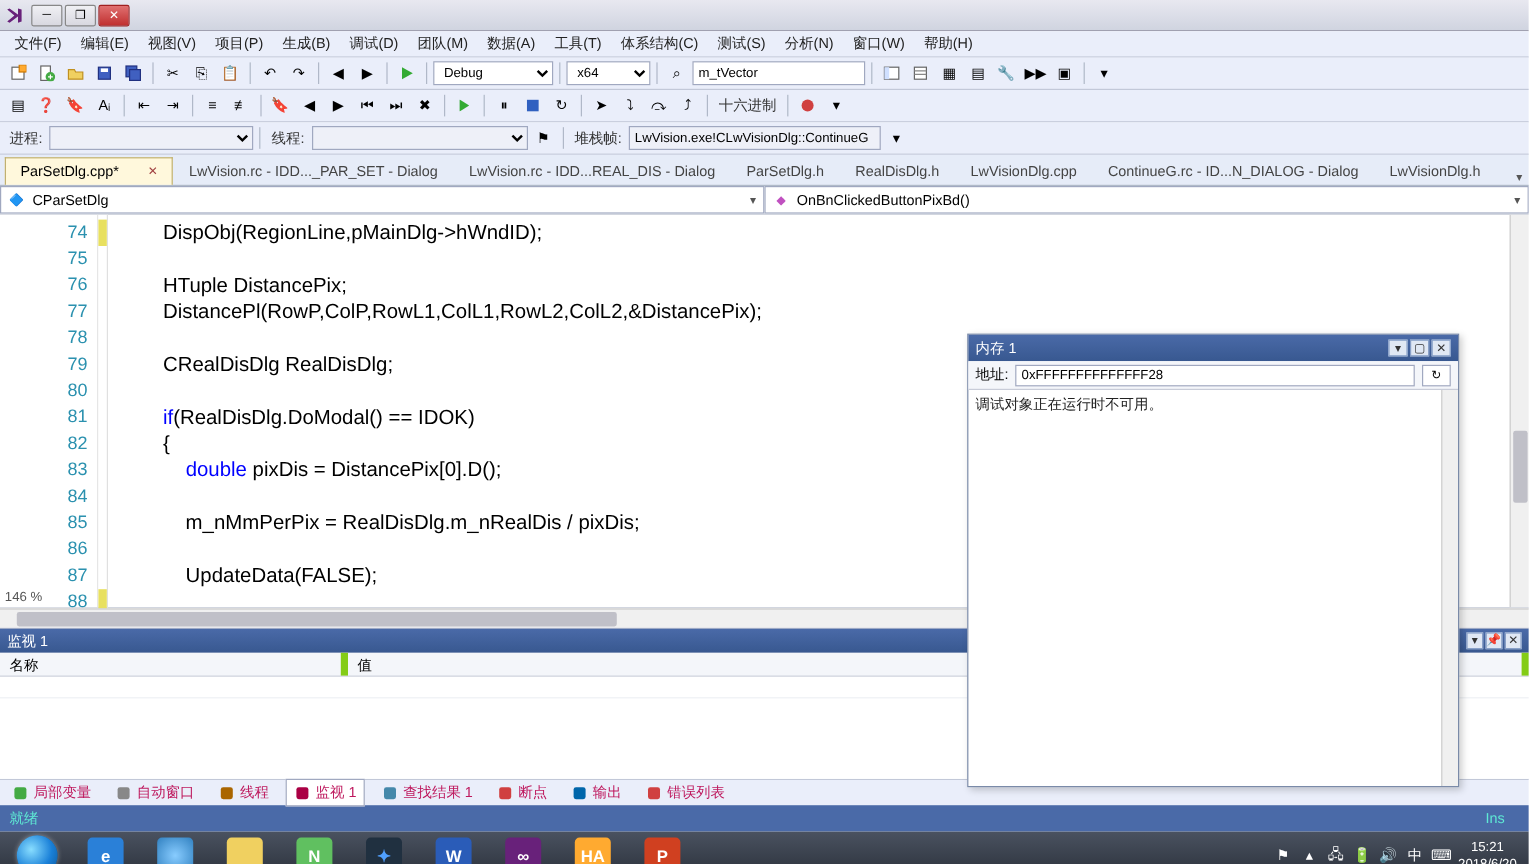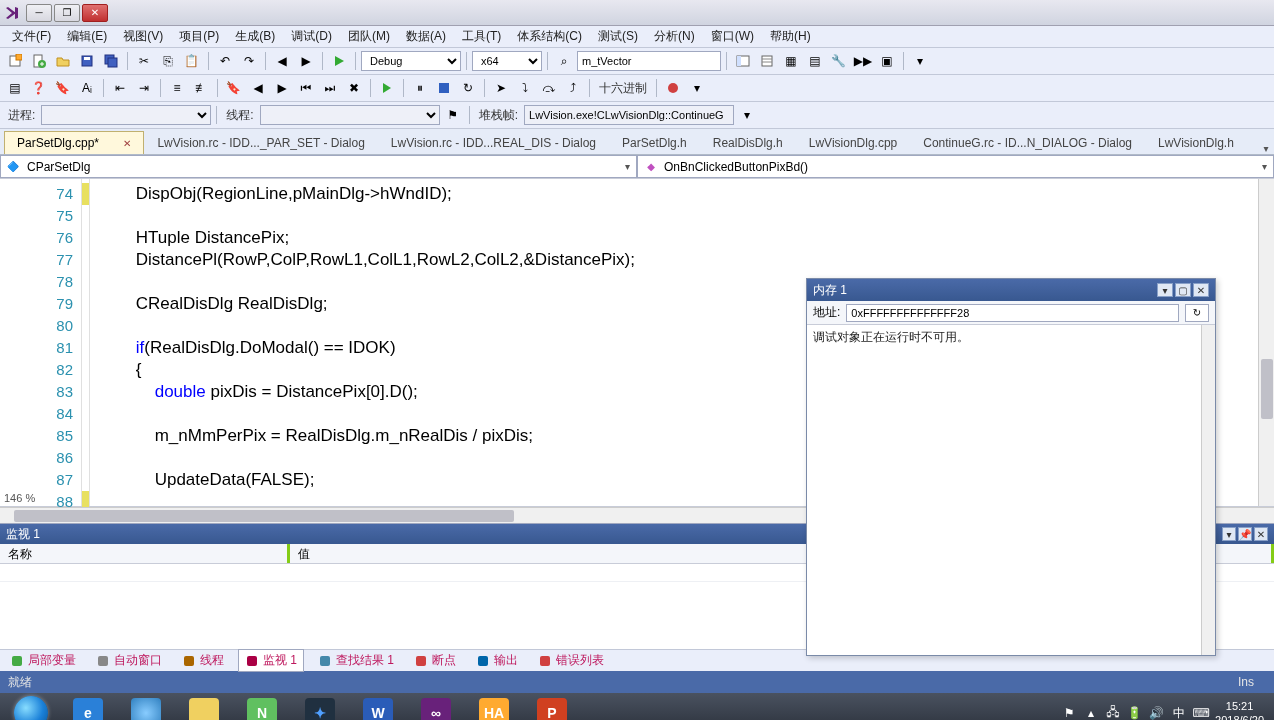--- a/index.html
+++ b/index.html
@@ -65,34 +65,34 @@
 .mem-addr .refresh { width: 24px; height: 18px; border: 1px solid #a0a8c0; background: #fff; font-size: 10px; cursor: pointer; display: flex; align-items: center; justify-content: center; }
 .mem-body { flex: 1; padding: 4px 6px; font-size: 12px; color: #222; position: relative; }
 .mem-body .vscroll { position: absolute; right: 0; top: 0; bottom: 0; width: 14px; background: #f0f0f0; border-left: 1px solid #ccc; }
 
 
 .watch { height: 126px; border-top: 1px solid #a0a8c0; display: flex; flex-direction: column; background: #fff; }
 .watch-title { height: 20px; background: linear-gradient(#4a6aa8, #385890); color: #fff; font-size: 12px; display: flex; align-items: center; padding: 0 6px; }
 .watch-title .t { flex: 1; }
 .watch-title .btn { width: 14px; height: 14px; margin-left: 2px; cursor: pointer; text-align: center; font-size: 10px; line-height: 14px; border: 1px solid #88a0c8; background: #e0e8f4; color: #333; }
 .watch-head { height: 20px; display: flex; border-bottom: 1px solid #c8ccd8; font-size: 12px; background: #f4f6fa; }
-.watch-head .col { padding: 2px 8px; border-right: 3px solid #84cc16; }
+.watch-head .col { padding: 2px 8px; border-right: 6px solid #84cc16; }
 .watch-head .col:first-child { width: 290px; }
 .watch-head .col:last-child { flex: 1; }
 .watch-body { flex: 1; background: #fff; }
 .watch-row { height: 18px; border-bottom: 1px solid #eef0f4; }
 
 
 .outtabs { height: 22px; background: #eaeefa; display: flex; align-items: center; padding: 0 4px; gap: 8px; font-size: 12px; border-top: 1px solid #c2c8d8; }
 .outtab { display: flex; align-items: center; gap: 4px; padding: 2px 6px; cursor: pointer; color: #be185d; }
 .outtab .ic { width: 14px; height: 14px; }
 .outtab.active { background: #fff; border: 1px solid #a0a8c0; }
 
 
-.statusbar { height: 22px; background: #4a6aa8; color: #e5e5e5; display: flex; align-items: center; padding: 0 8px; font-size: 12px; }
+.statusbar { height: 22px; background: #4a6aa8; color: #5eead4; display: flex; align-items: center; padding: 0 8px; font-size: 12px; }
 .statusbar .s { flex: 1; }
 .statusbar .ins { padding: 0 12px; }
 
 
 .taskbar { height: 40px; background: linear-gradient(#4a5260, #2a303a); display: flex; align-items: center; padding: 0 4px; gap: 2px; }
 .taskbar .start { width: 54px; height: 36px; display: flex; align-items: center; justify-content: center; cursor: pointer; }
 .taskbar .start .orb { width: 34px; height: 34px; border-radius: 50%; background: radial-gradient(circle at 35% 35%, #88ddff, #1a80d8 55%, #0a5090); box-shadow: 0 0 4px rgba(255,255,255,0.4); position: relative; }
 .taskbtn { width: 56px; height: 36px; display: flex; align-items: center; justify-content: center; cursor: pointer; border: 1px solid transparent; border-radius: 2px; }
 .taskbtn .ic { width: 30px; height: 30px; border-radius: 4px; display: flex; align-items: center; justify-content: center; font-size: 14px; font-weight: bold; }
 .tray { margin-left: auto; display: flex; align-items: center; gap: 6px; color: #fff; font-size: 11px; padding-right: 6px; }

